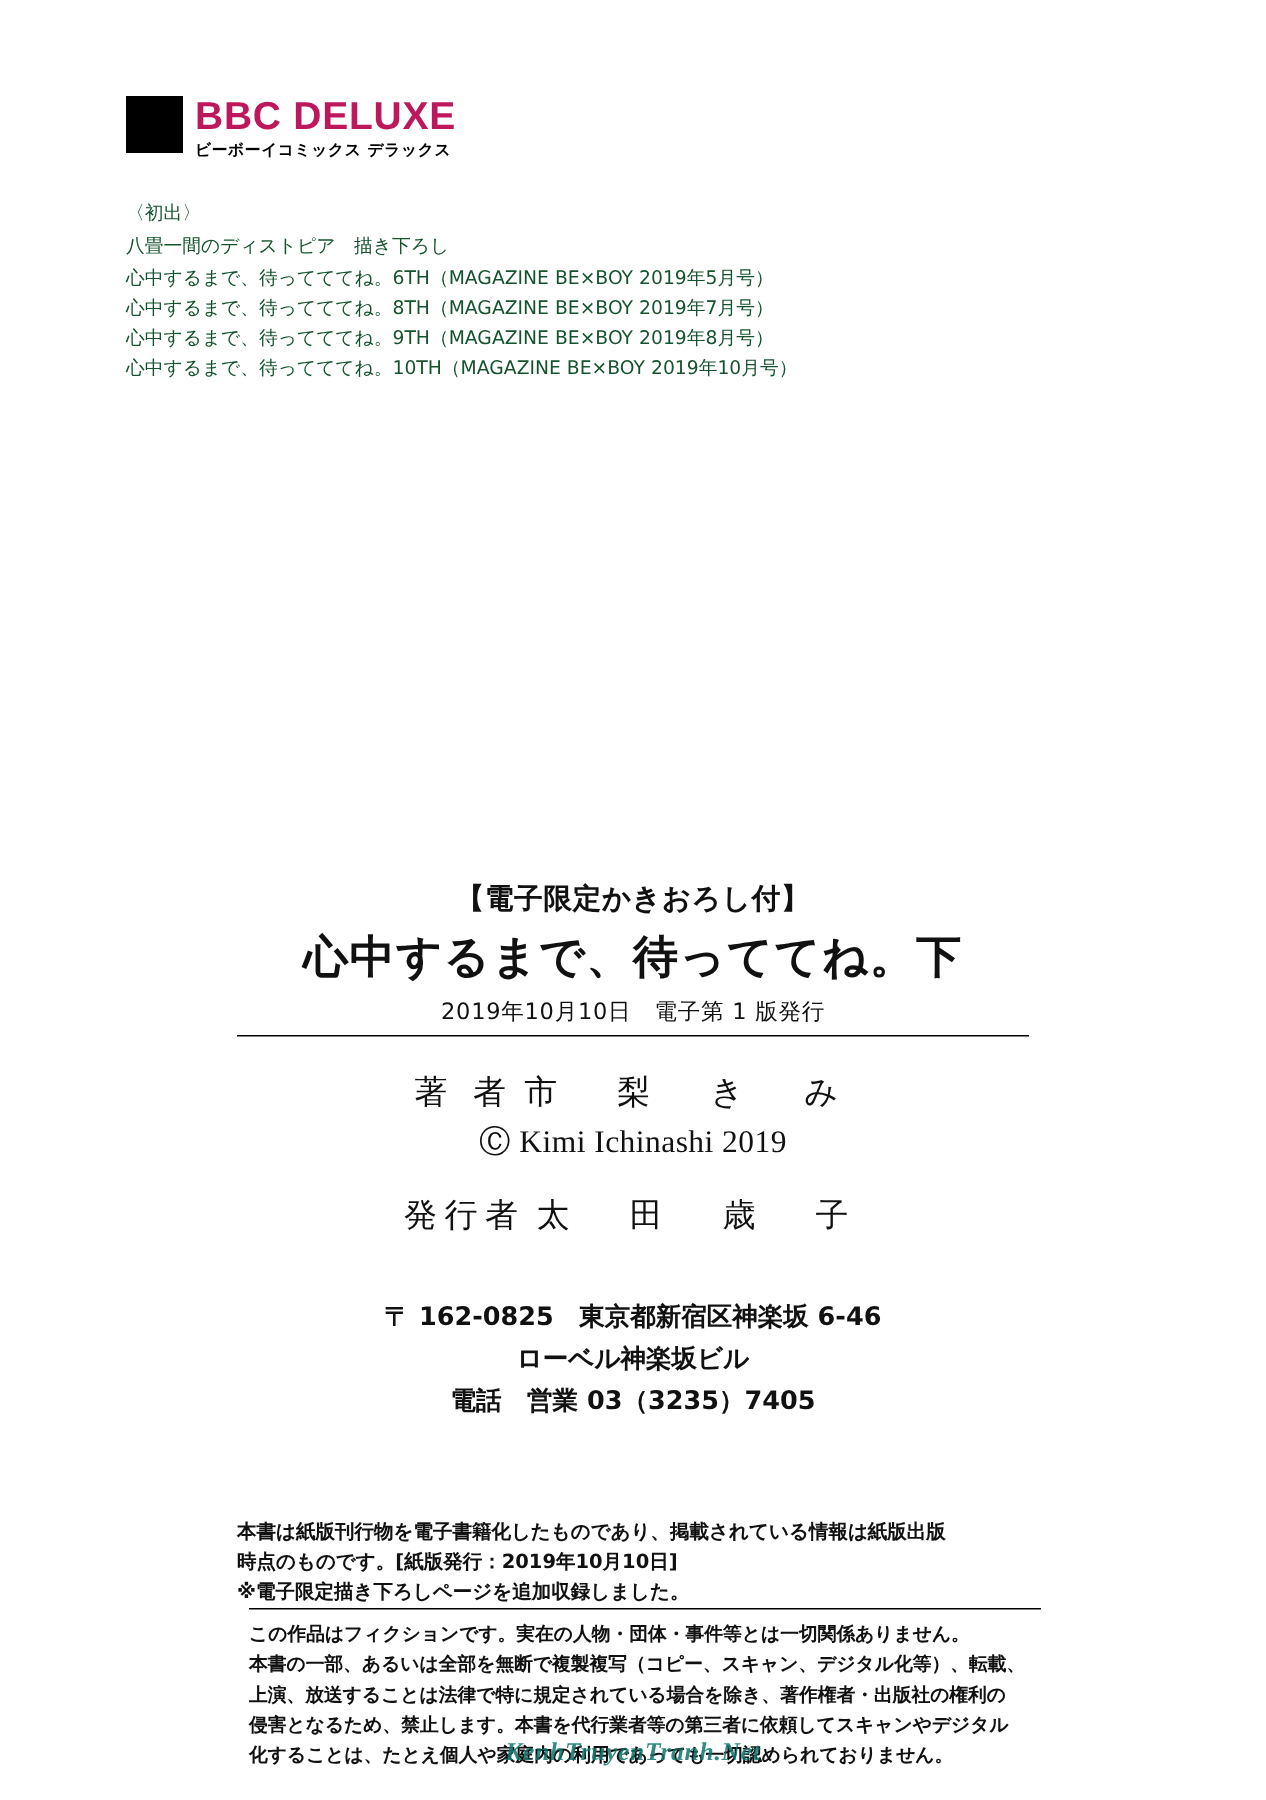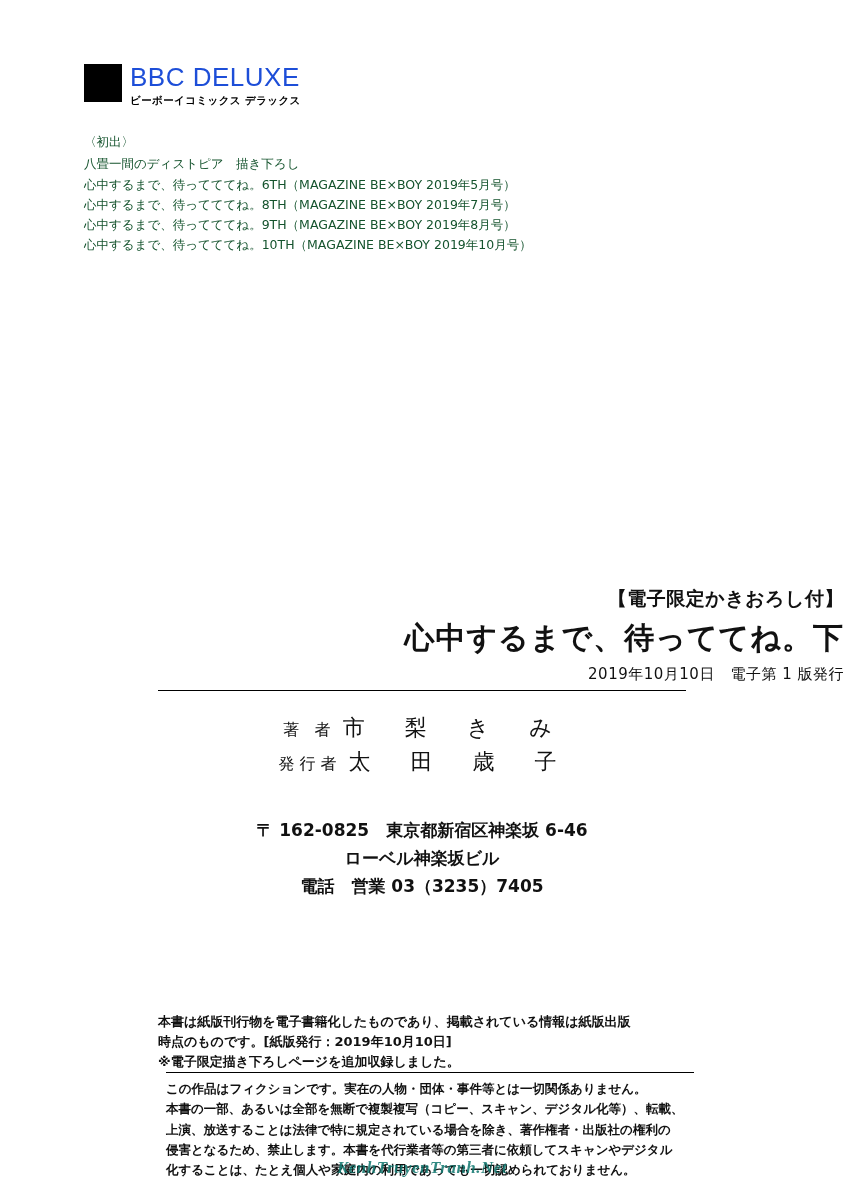--- a/index.html
+++ b/index.html
@@ -31,24 +31,24 @@
     margin-right: 8px;
     flex: none;
   }
   #logo-text-wrap {
     display: flex;
     flex-direction: column;
     line-height: 1;
   }
   #logo-title {
     font-family: "Liberation Sans", sans-serif;
-    font-weight: normal;
+    font-weight: bold;
     font-size: 26px;
     letter-spacing: 0.5px;
-    color: #1d4ed8;
+    color: #be185d;
   }
   #logo-sub {
     font-family: "DejaVu Sans", sans-serif;
     font-weight: bold;
     font-size: 10.5px;
     letter-spacing: 0.4px;
     margin-top: 5px;
     color: #000000;
   }
 
@@ -73,21 +73,21 @@
 
   
   #colophon {
     position: absolute;
     left: 0;
     right: 0;
     top: 586px;
     text-align: center;
   }
   .center-line {
-    text-align: right;
+    text-align: center;
   }
   #bracket-note {
     font-family: "DejaVu Sans", sans-serif;
     font-weight: bold;
     font-size: 19px;
     letter-spacing: 0.5px;
     margin: 0 0 6px 0;
   }
   #main-title {
     font-family: "DejaVu Sans", sans-serif;
@@ -112,21 +112,21 @@
   #credits {
     margin-top: 22px;
   }
   .credit-row {
     font-family: "DejaVu Sans", sans-serif;
     font-size: 21px;
     letter-spacing: 0.5px;
     margin-bottom: 4px;
   }
   .credit-row .label {
-    font-size: 16px;
+    font-size: 22px;
     letter-spacing: 5px;
   }
   .credit-row .value {
     font-size: 22px;
     letter-spacing: 9px;
   }
   #copyright-line {
     font-family: "Liberation Serif", serif;
     font-size: 21px;
     margin: 4px 0 20px 0;
@@ -226,20 +226,21 @@
   <div id="bracket-note" class="center-line">【電子限定かきおろし付】</div>
   <div id="main-title" class="center-line">心中するまで、待っててね。下</div>
   <div id="pubdate" class="center-line">2019年10月10日　電子第 1 版発行</div>
   <div class="rule"></div>
 
   <div id="credits">
     <div class="credit-row">
       <span class="label">著 者</span>
       <span class="value">市　梨　き　み</span>
     </div>
+    <div id="copyright-line">Ⓒ Kimi Ichinashi 2019</div>
 
     <div class="credit-row">
       <span class="label">発行者</span>
       <span class="value">太　田　歳　子</span>
     </div>
     <div class="gap"></div>
   </div>
 
   <div id="address-block">
     <div class="line">〒 162-0825　東京都新宿区神楽坂 6-46</div>

